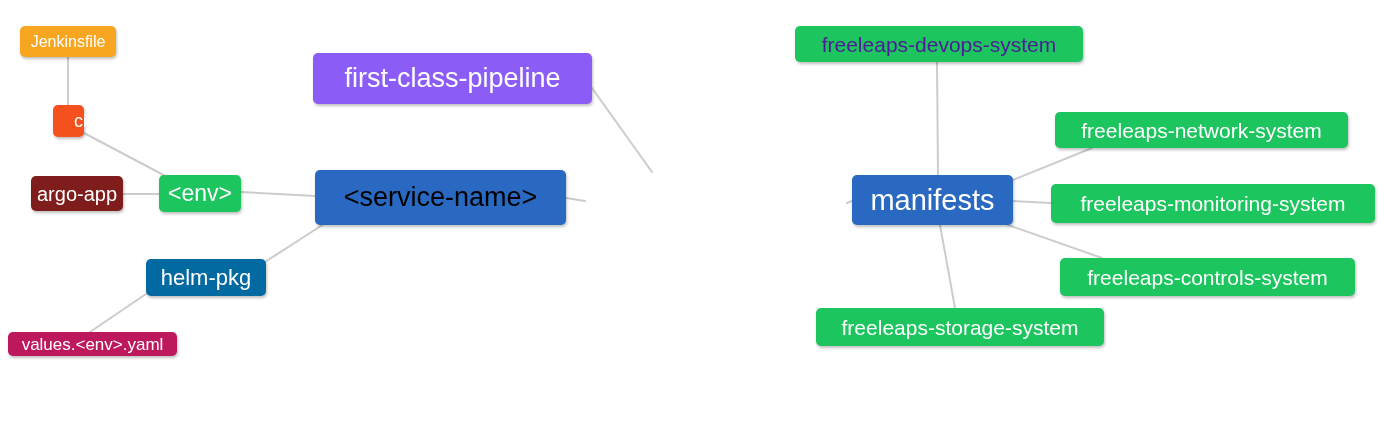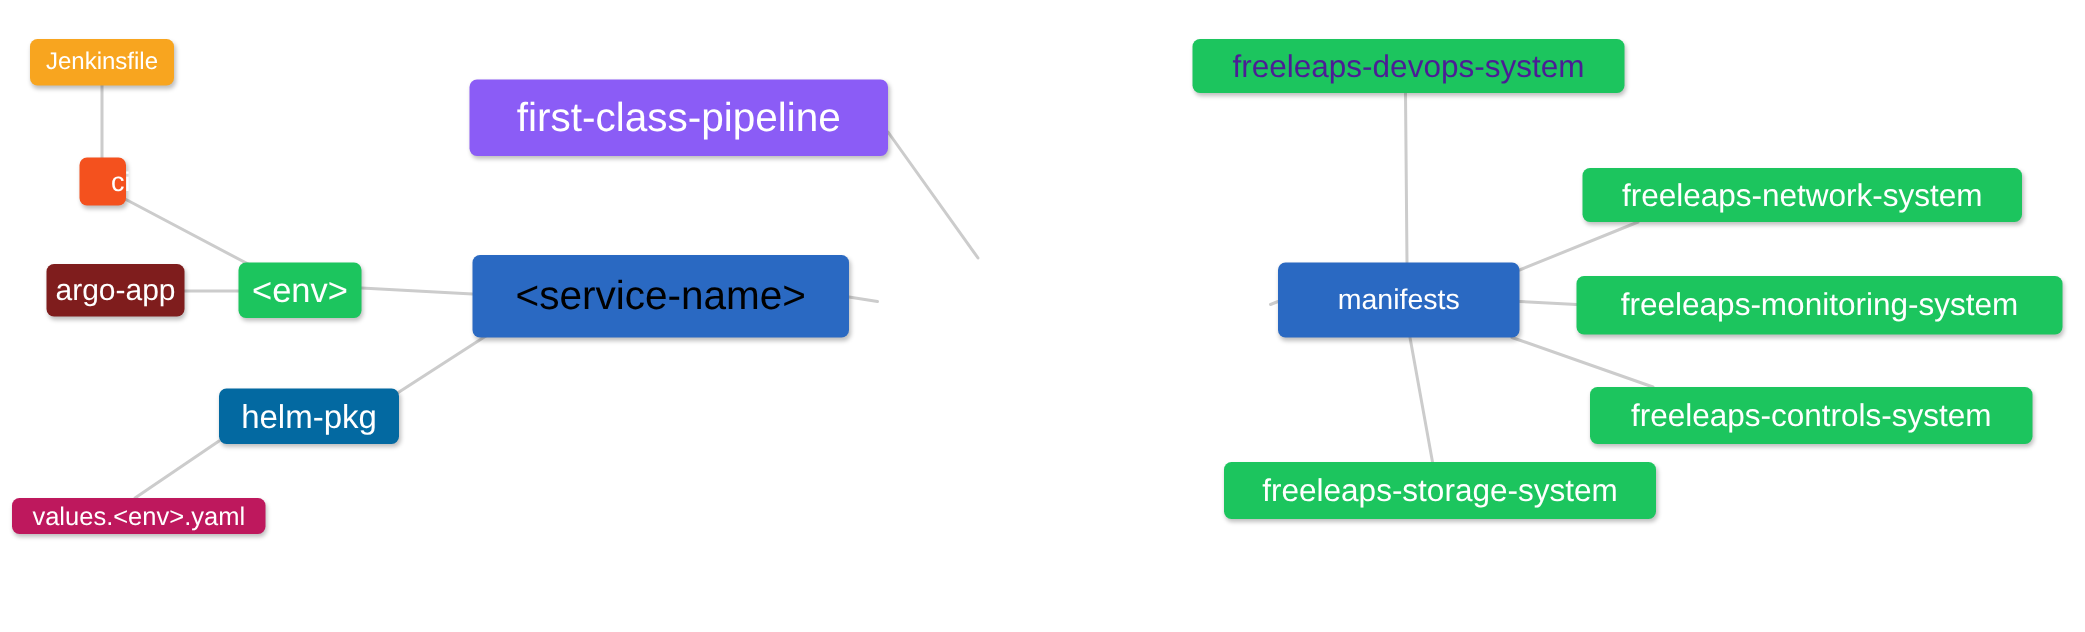--- a/index.html
+++ b/index.html
@@ -80,21 +80,21 @@
     </div>
   <div class="node" style="left: 159px; top: 175px; width: 82px; height: 37px; background: rgb(28, 197, 94); font-size: 23px; color: rgb(255, 255, 255);">
       <span>&lt;env&gt;</span>
     </div>
   <div class="node" style="left: 313px; top: 37px; width: 279px; height: 51px; background: #8b5cf6; font-size: 27px; color: rgb(255, 255, 255); margin-top: 16px;">
       <span>first-class-pipeline</span>
     </div>
   <div class="node" style="left: 315px; top: 170px; width: 251px; height: 55px; background: rgb(42, 105, 194); font-size: 27px; color: #000000;">
       <span>&lt;service-name&gt;</span>
     </div>
-  <div class="node" style="left: 852px; top: 175px; width: 161px; height: 50px; background: rgb(42, 105, 194); font-size: 19px; color: rgb(255, 255, 255);">
+  <div class="node" style="left: 852px; top: 175px; width: 161px; height: 50px; background: rgb(42, 105, 194); font-size: 29px; color: rgb(255, 255, 255);">
       <span>manifests</span>
     </div>
   <div class="node" style="left: 146px; top: 259px; width: 120px; height: 37px; background: #0369a1; font-size: 22px; color: rgb(255, 255, 255);">
       <span>helm-pkg</span>
     </div>
   <div class="node" style="left: 8px; top: 332px; width: 169px; height: 24px; background: #be185d; font-size: 17px; color: rgb(255, 255, 255);">
       <span>values.&lt;env&gt;.yaml</span>
     </div>
   <div class="node" style="left: 795px; top: 26px; width: 288px; height: 36px; background: rgb(28, 197, 94); font-size: 21px; color: #4c1d95;">
       <span>freeleaps-devops-system</span>

